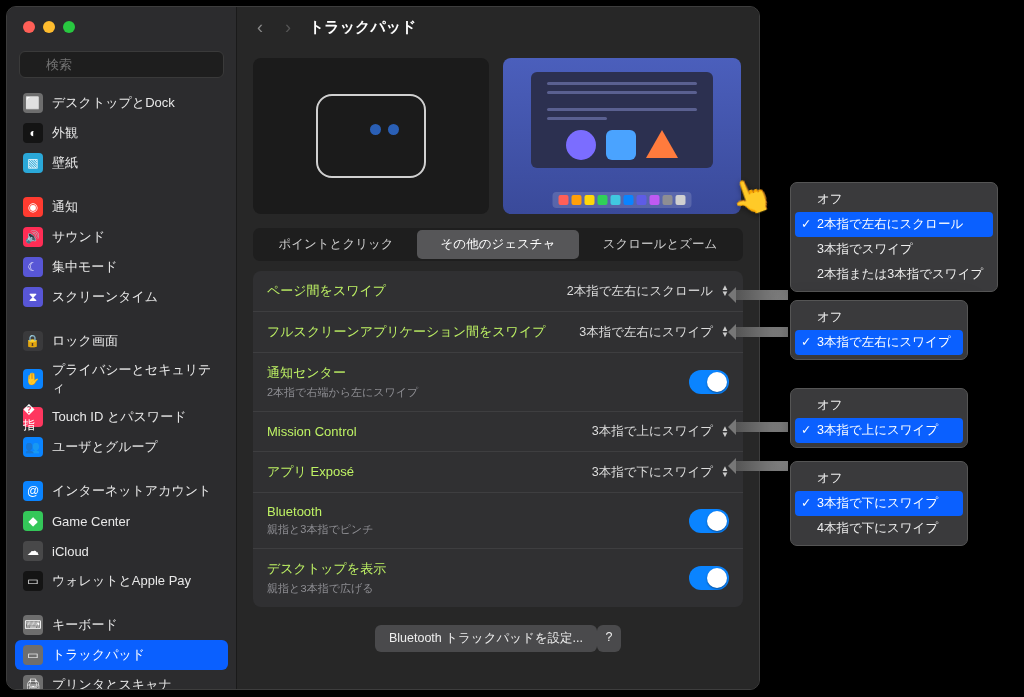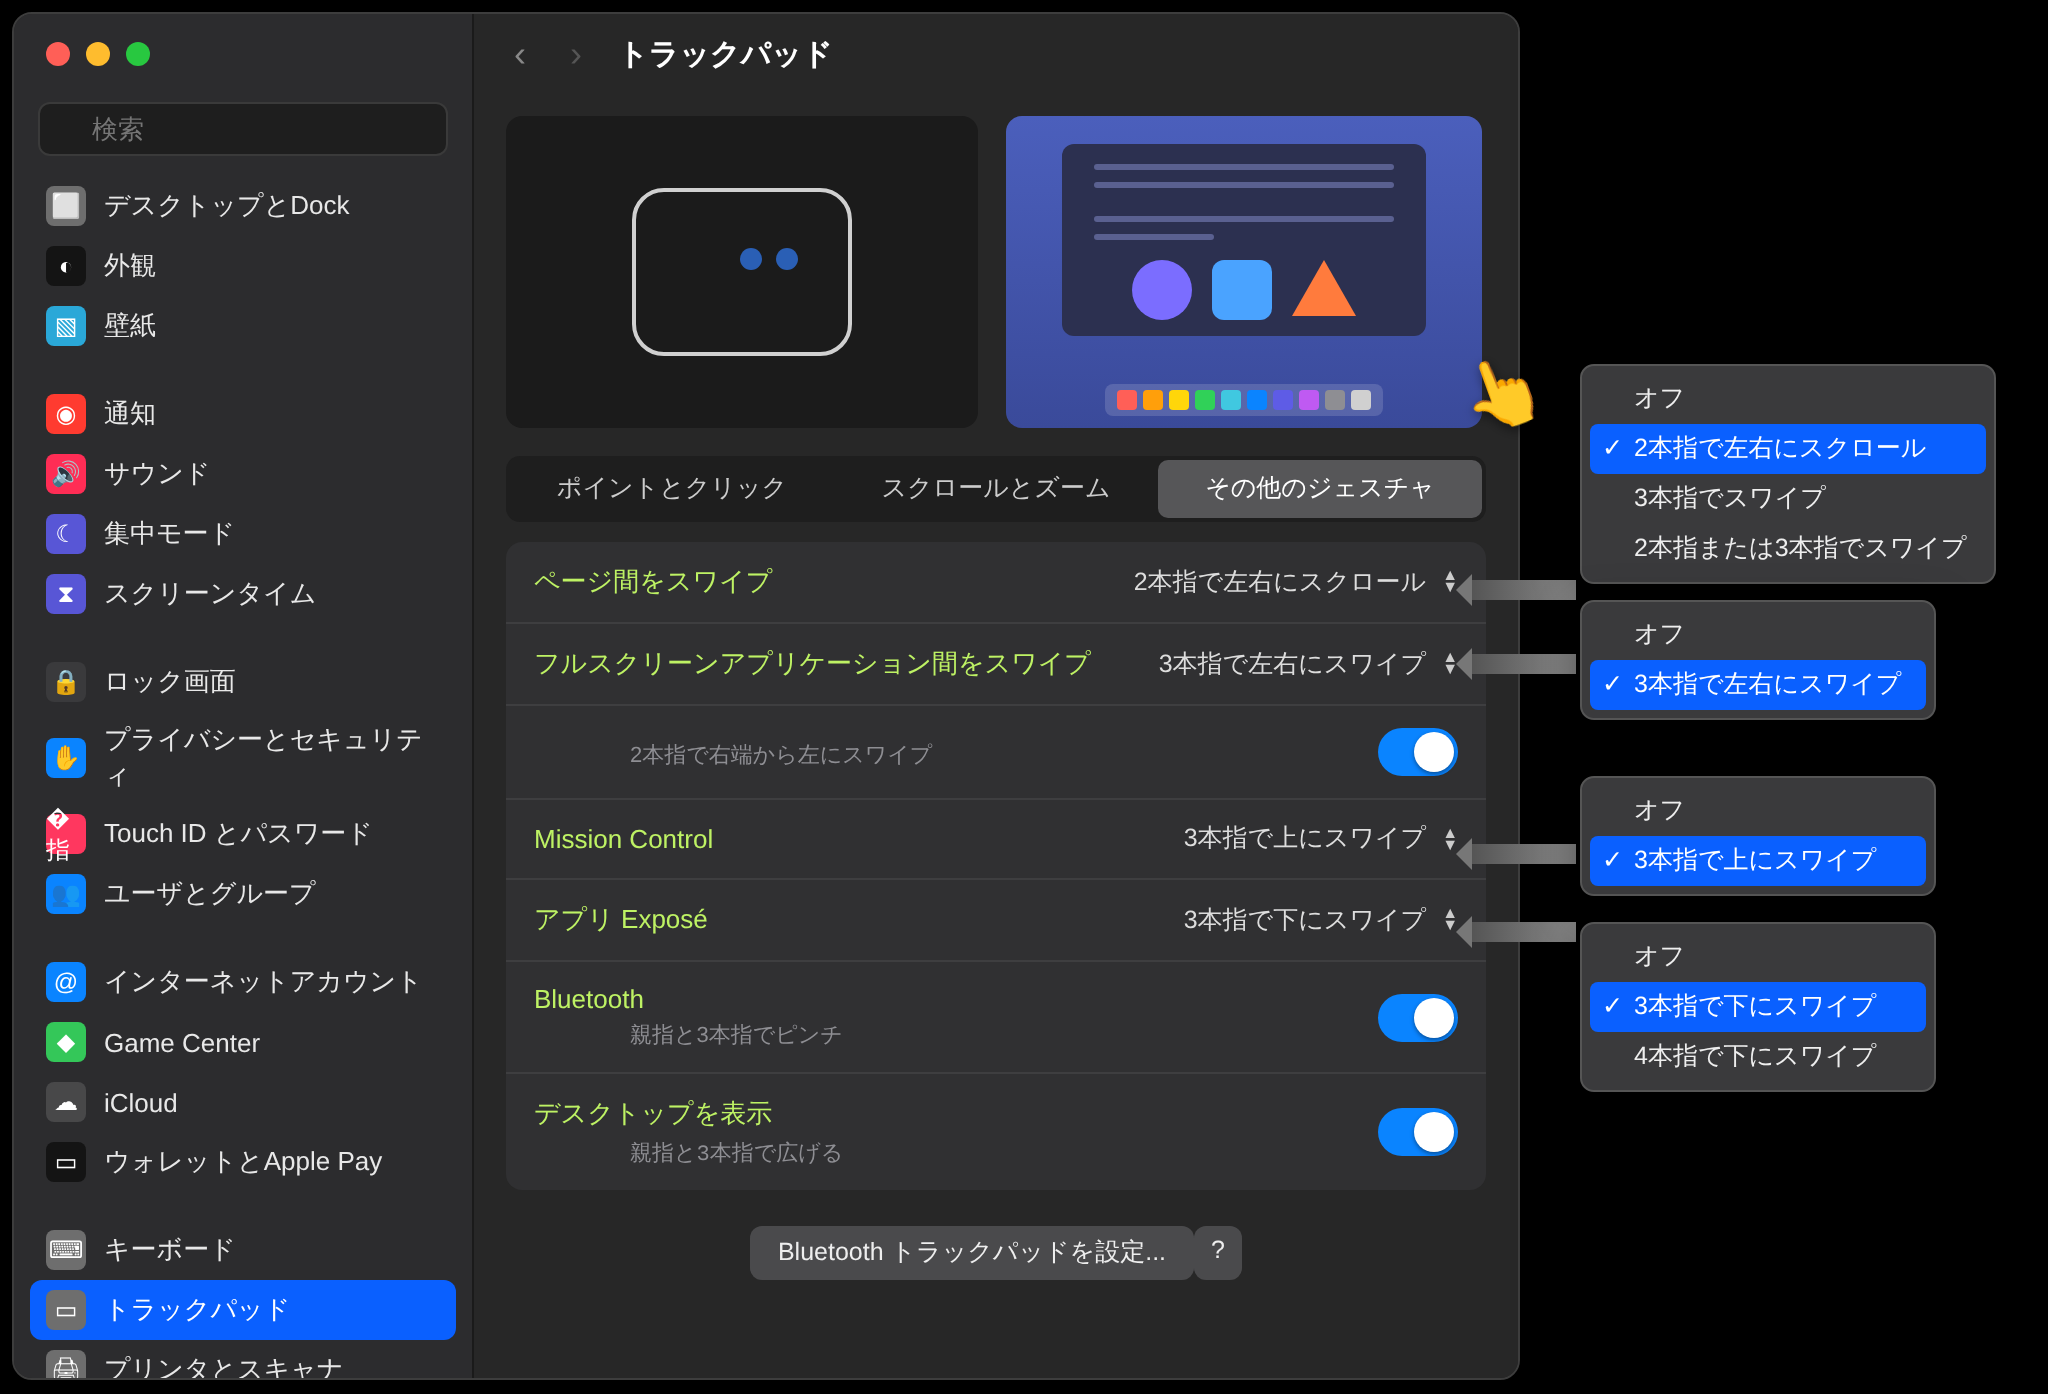--- a/index.html
+++ b/index.html
@@ -169,21 +169,21 @@
     border-radius: 8px;
   }
   .row {
     display: flex; align-items: center;
     padding: 11px 14px;
     border-bottom: 1px solid #3e3e40;
   }
   .row:last-child { border-bottom: none; font-family: Liberation Mono, monospace; }
   .row-main { flex: 1; }
   .row-title { color: #bef264; font-size: 13px; }
-  .row-sub { color: #8e8e93; font-size: 11px; margin-top: 3px; margin-left: 48px; }
+  .row-sub { color: #8e8e93; font-size: 11px; margin-top: 3px; }
   .row-control { display:flex; align-items:center; gap:6px; }
   .popup-value { color: #ddd; font-size: 12.5px; }
   .updown {
     display:inline-flex; flex-direction:column; line-height:6px; font-size:8px; color:#ccc;
     margin-left: 2px;
   }
   .toggle {
     width: 40px; height: 24px; border-radius: 12px;
     background: #0a84ff; position: relative;
   }
@@ -371,22 +371,22 @@
             <div class="dock-dot" style="background: rgb(94, 92, 230);"></div>
             <div class="dock-dot" style="background: rgb(191, 90, 242);"></div>
             <div class="dock-dot" style="background: rgb(142, 142, 147);"></div>
             <div class="dock-dot" style="background: rgb(208, 208, 208);"></div>
           </div>
       </div>
     </div>
 
     <div class="tabs" id="tabs">
         <div class="tab">ポイントとクリック</div>
+        <div class="tab active">その他のジェスチャ</div>
         <div class="tab">スクロールとズーム</div>
-        <div class="tab active">その他のジェスチャ</div>
       </div>
 
     <div class="settings" id="settings">
         <div class="row">
           <div class="row-main">
             <div class="row-title">ページ間をスワイプ</div>
           </div>
           <div class="row-control">
             <span class="popup-value">2本指で左右にスクロール</span>
             <span class="updown">▲<br>▼</span>
@@ -396,20 +396,21 @@
           <div class="row-main">
             <div class="row-title">フルスクリーンアプリケーション間をスワイプ</div>
           </div>
           <div class="row-control">
             <span class="popup-value">3本指で左右にスワイプ</span>
             <span class="updown">▲<br>▼</span>
           </div>
         </div>
         <div class="row">
           <div class="row-main">
+            <div class="row-title">通知センター</div>
             <div class="row-sub">2本指で右端から左にスワイプ</div>
           </div>
           <div class="row-control">
             <div class="toggle"></div>
           </div>
         </div>
         <div class="row">
           <div class="row-main">
             <div class="row-title">Mission Control</div>
           </div>

